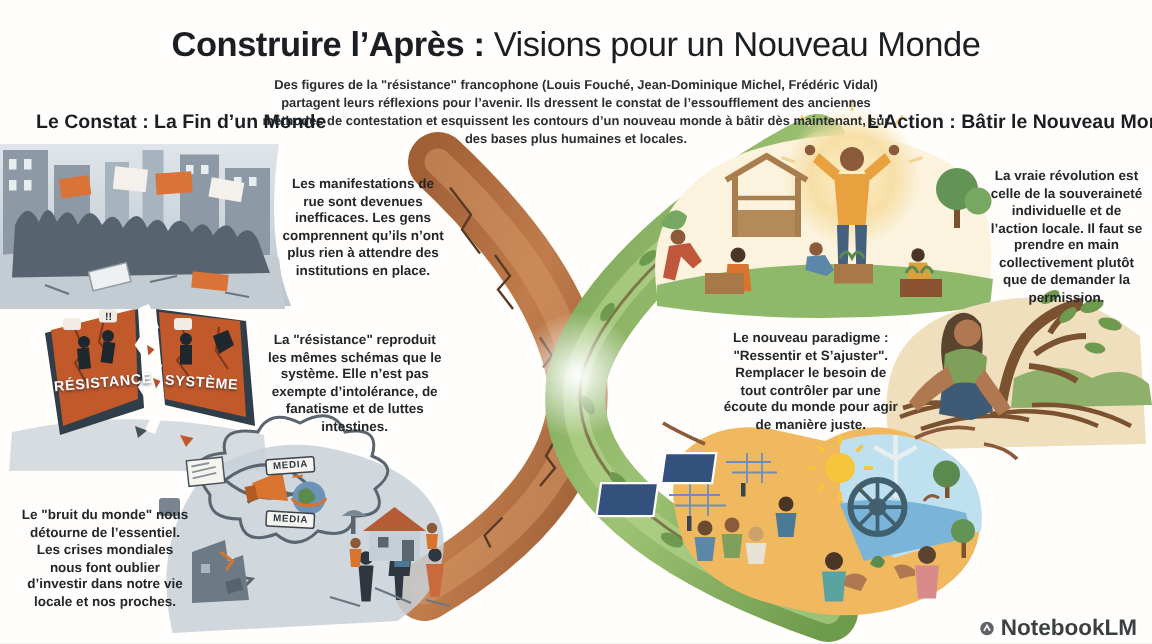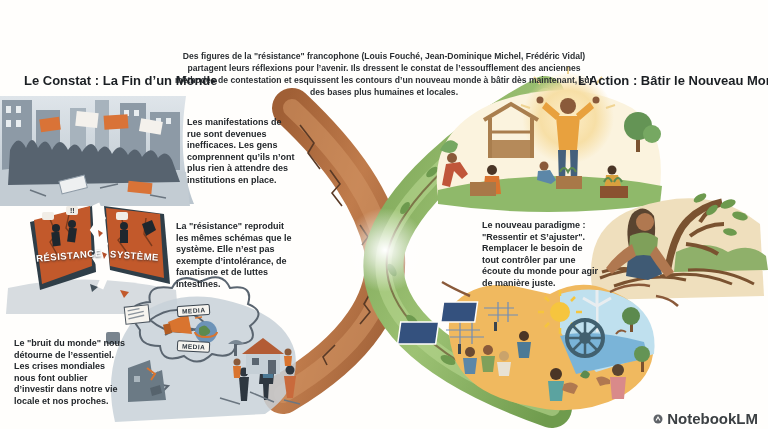--- a/index.html
+++ b/index.html
@@ -7,21 +7,21 @@
           font-family:"Liberation Sans",sans-serif;color:#1f2328;}
   #art{position:absolute;left:0;top:0;}
   .title-wrap{position:absolute;left:0;top:16px;width:768px;text-align:center;}
   .title{font-size:23px;letter-spacing:-0.3px;color:#1b1f23;}
   .title .b{font-weight:700;}
   .subtitle{position:absolute;left:174px;top:50px;width:420px;text-align:center;
             font-size:8.6px;font-weight:600;line-height:1.4;color:#2b2f33;}
   .sec-head{position:absolute;font-size:13px;font-weight:700;color:#1b1f23;white-space:nowrap;}
   #sec-left{left:24px;top:73px;}
   #sec-right{left:578px;top:73px;}
-  .callout{position:absolute;font-size:9px;font-weight:700;line-height:1.28;color:#23272b;}
+  .callout{position:absolute;font-size:9px;font-weight:700;line-height:1.28;color:#23272b;text-align:center;}
   #co-l1{left:187px;top:117px;width:110px;}
   #co-l2{left:176px;top:221px;width:121px;}
   #co-l3{left:14px;top:338px;width:112px;}
   #co-r1{left:659px;top:112px;width:104px;}
   #co-r2{left:482px;top:220px;width:117px;}
   #co-r3{left:650px;top:333px;width:113px;}
   .stone-label{position:absolute;font-size:9.5px;font-weight:700;color:#fff;letter-spacing:0.5px;
                text-shadow:0 1px 2px rgba(20,30,40,.7);}
   #stone-resistance{left:36px;top:250px;transform:rotate(-5deg);}
   #stone-systeme{left:110px;top:250px;transform:rotate(4deg);}
@@ -330,28 +330,34 @@
         <circle cx="618" cy="370" r="6" fill="#5a4430"></circle>
         <path d="M610,377 h16 l-2,22 h-12 z" fill="#d98a8a"></path>
         <path d="M610,380 q-8,-6 -14,-2 l4,8 q6,-2 10,-2 z" fill="#b07850"></path>
         <rect x="641" y="360" width="3" height="12" fill="#7a5230"></rect>
         <circle cx="642" cy="354" r="8" fill="#649455"></circle>
       </g>
       <path d="M470,296 q-18,-8 -28,-14 M610,292 q20,-10 40,-6 M656,296 q14,2 22,10" stroke="#8a5a3a" stroke-width="2.5" fill="none"></path>
     </g>
   </svg>
 
+  <div class="title-wrap">
+    <span class="title">
+      <span class="b">Construire l’Après :</span><span> Visions pour un Nouveau Monde</span>
+    </span>
+  </div>
   <div class="subtitle">Des figures de la "résistance" francophone (Louis Fouché, Jean-Dominique Michel, Frédéric Vidal) partagent leurs réflexions pour l’avenir. Ils dressent le constat de l’essoufflement des anciennes méthodes de contestation et esquissent les contours d’un nouveau monde à bâtir dès maintenant, sur des bases plus humaines et locales.</div>
 
   <div id="sec-left" class="sec-head">Le Constat : La Fin d’un Monde</div>
   <div id="sec-right" class="sec-head">L’Action : Bâtir le Nouveau Monde</div>
 
   <div id="co-l1" class="callout">Les manifestations de rue sont devenues inefficaces. Les gens comprennent qu’ils n’ont plus rien à attendre des institutions en place.</div>
   <div id="co-l2" class="callout">La "résistance" reproduit les mêmes schémas que le système. Elle n’est pas exempte d’intolérance, de fanatisme et de luttes intestines.</div>
   <div id="co-l3" class="callout">Le "bruit du monde" nous détourne de l’essentiel. Les crises mondiales nous font oublier d’investir dans notre vie locale et nos proches.</div>
+  <div id="co-r1" class="callout">La vraie révolution est celle de la souveraineté individuelle et de l’action locale. Il faut se prendre en main collectivement plutôt que de demander la permission.</div>
   <div id="co-r2" class="callout">Le nouveau paradigme : "Ressentir et S’ajuster". Remplacer le besoin de tout contrôler par une écoute du monde pour agir de manière juste.</div>
 
   <div id="stone-resistance" class="stone-label">RÉSISTANCE</div>
   <div id="stone-systeme" class="stone-label">SYSTÈME</div>
 
   <div id="media-badge-1" class="media-badge">MEDIA</div>
   <div id="media-badge-2" class="media-badge">MEDIA</div>
 
   <div class="footer">
     <svg width="10" height="10" viewBox="0 0 10 10">

